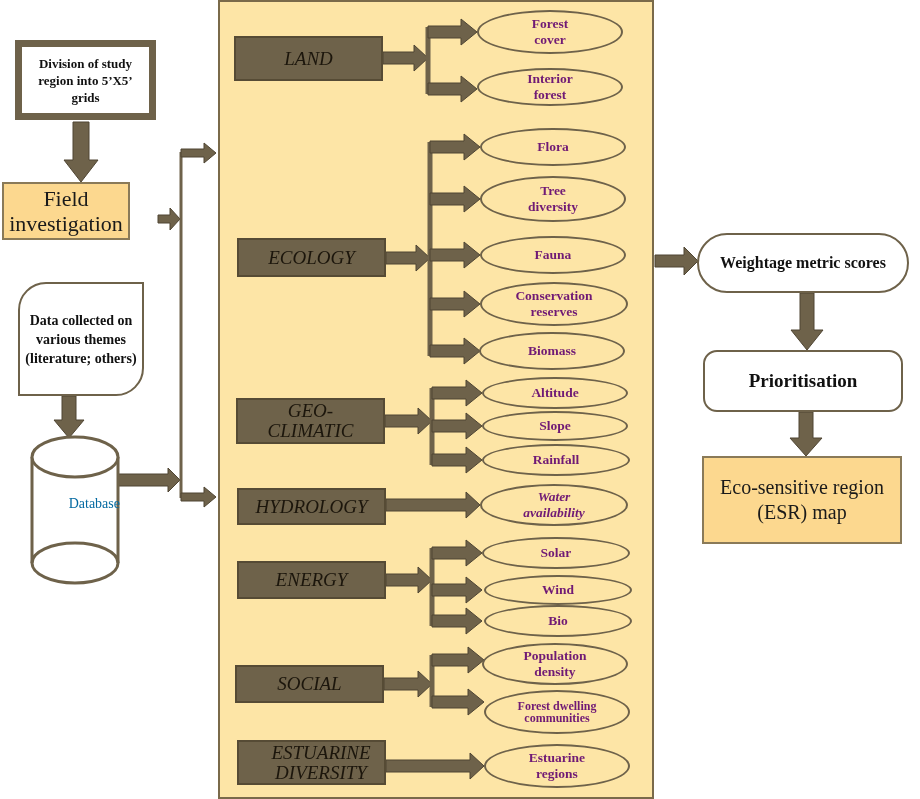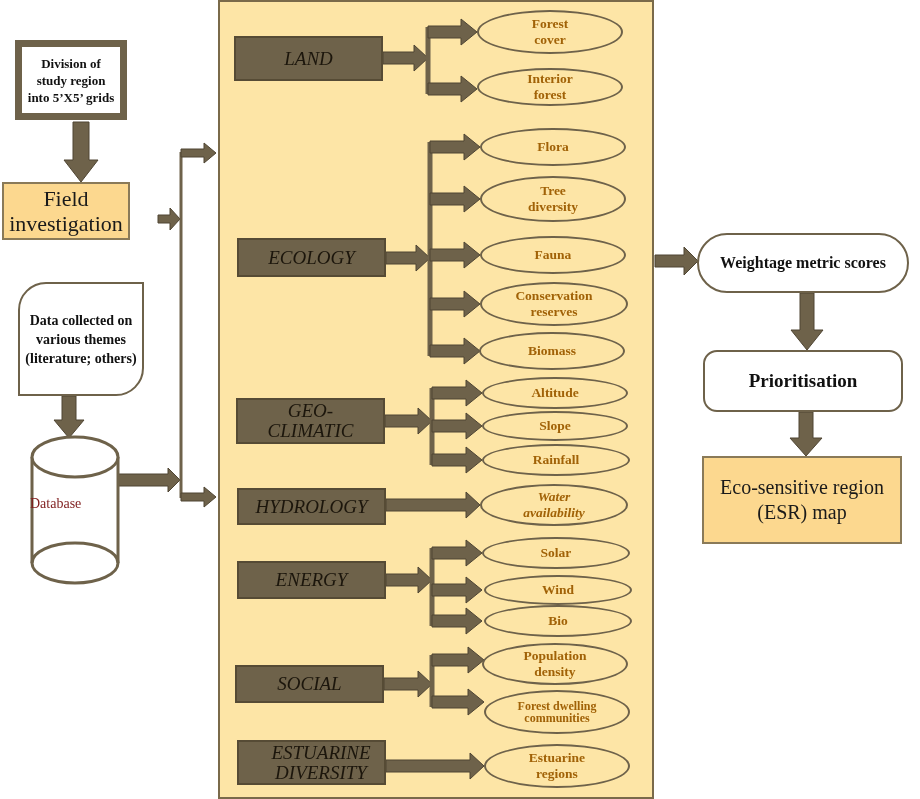--- a/index.html
+++ b/index.html
@@ -1,20 +1,20 @@
 <!DOCTYPE html>
 <html><head>
 <meta charset="utf-8">
 <style>
   html,body{margin:0;padding:0;background:#ffffff;}
   body{width:920px;height:799px;position:relative;overflow:hidden;font-family:"Liberation Serif",serif;}
   .abs{position:absolute;box-sizing:border-box;}
   #panel{left:218px;top:0;width:436px;height:799px;background:#fde5a6;border:2px solid #7a6a4a;}
   .theme{background:#6e624a;border:2px solid #564b35;color:#1c160c;font-size:19px;display:flex;align-items:center;justify-content:center;text-align:center;line-height:20px;font-style:italic;}
-  .oval{border:2px solid #6e624a;border-radius:50%;background:#fde5a6;color:#a16207;font-weight:bold;font-size:13.5px;display:flex;align-items:center;justify-content:center;text-align:center;line-height:16px;}
+  .oval{border:2px solid #6e624a;border-radius:50%;background:#fde5a6;color:#701a75;font-weight:bold;font-size:13.5px;display:flex;align-items:center;justify-content:center;text-align:center;line-height:16px;}
   .tan{background:#fcd88f;border:2px solid #8a7a58;color:#1a1a1a;display:flex;align-items:center;justify-content:center;text-align:center;}
   .white{background:#ffffff;display:flex;align-items:center;justify-content:center;text-align:center;color:#111;font-weight:bold;}
   svg#wires{position:absolute;left:0;top:0;pointer-events:none;}
 </style>
 </head>
 <body>
 
 <div id="panel" class="abs"></div>
 
 <svg id="wires" width="920" height="799">
@@ -50,38 +50,38 @@
     <polygon points="384,678 418,678 418,671 432,684 418,697 418,690 384,690" fill="#6e624a" stroke="#4f4533" stroke-width="1"></polygon>
     <rect x="429.5" y="655" width="5" height="52" fill="#6e624a"></rect>
     <polygon points="432,654 468,654 468,647 484,660 468,673 468,666 432,666" fill="#6e624a" stroke="#4f4533" stroke-width="1"></polygon>
     <polygon points="432,696 468,696 468,689 484,702 468,715 468,708 432,708" fill="#6e624a" stroke="#4f4533" stroke-width="1"></polygon>
     <polygon points="386,760 470,760 470,753 484,766 470,779 470,772 386,772" fill="#6e624a" stroke="#4f4533" stroke-width="1"></polygon>
     <polygon points="655,255 684,255 684,247 698,261 684,275 684,267 655,267" fill="#6e624a" stroke="#4f4533" stroke-width="1"></polygon>
     <polygon points="800,293 800,330 791,330 807,350 823,330 814,330 814,293" fill="#6e624a" stroke="#4f4533" stroke-width="1"></polygon>
     <polygon points="799,412 799,438 790,438 806,456 822,438 813,438 813,412" fill="#6e624a" stroke="#4f4533" stroke-width="1"></polygon>
   </svg>
 
-<div class="abs white" style="left:15px;top:40px;width:112px;height:80px;border:7px solid #6e624a;font-size:13px;line-height:17px;padding:0 4px;">
+<div class="abs white" style="left:15px;top:40px;width:141px;height:80px;border:7px solid #6e624a;font-size:13px;line-height:17px;padding:0 4px;">
   <span>Division of study region into 5’X5’ grids</span>
 </div>
 
 <div class="abs tan" style="left:2px;top:182px;width:128px;height:58px;font-size:22px;line-height:25px;">
   <span>Field investigation</span>
 </div>
 
 <div class="abs white" style="left:18px;top:282px;width:126px;height:114px;border:2px solid #6e624a;border-radius:28px 0 28px 0;font-size:14px;line-height:19px;padding:0 4px;">
   <span>Data collected on various themes (literature; others)</span>
 </div>
 
 <svg class="abs" style="left:30px;top:435px;" width="90" height="150">
   <path d="M2 22 L2 128 A43 20 0 0 0 88 128 L88 22" fill="#fff" stroke="#6e624a" stroke-width="3"></path>
   <ellipse cx="45" cy="22" rx="43" ry="20" fill="#fff" stroke="#6e624a" stroke-width="3"></ellipse>
   <path d="M2 128 A43 20 0 0 1 88 128" fill="none" stroke="#6e624a" stroke-width="3"></path>
 </svg>
-<div class="abs" style="left:30px;top:496px;width:90px;text-align:left;font-size:14px;color:#7f1d1d;">Database</div>
+<div class="abs" style="left:30px;top:496px;width:90px;text-align:right;font-size:14px;color:#0369a1;">Database</div>
 
 <div class="abs theme" style="left:234px;top:36px;width:149px;height:45px;">
     <span>LAND</span>
   </div>
 <div class="abs theme" style="left:237px;top:238px;width:149px;height:39px;">
     <span>ECOLOGY</span>
   </div>
 <div class="abs theme" style="left:236px;top:398px;width:149px;height:46px;">
     <span style="padding:0 20px;">GEO-CLIMATIC</span>
   </div>

